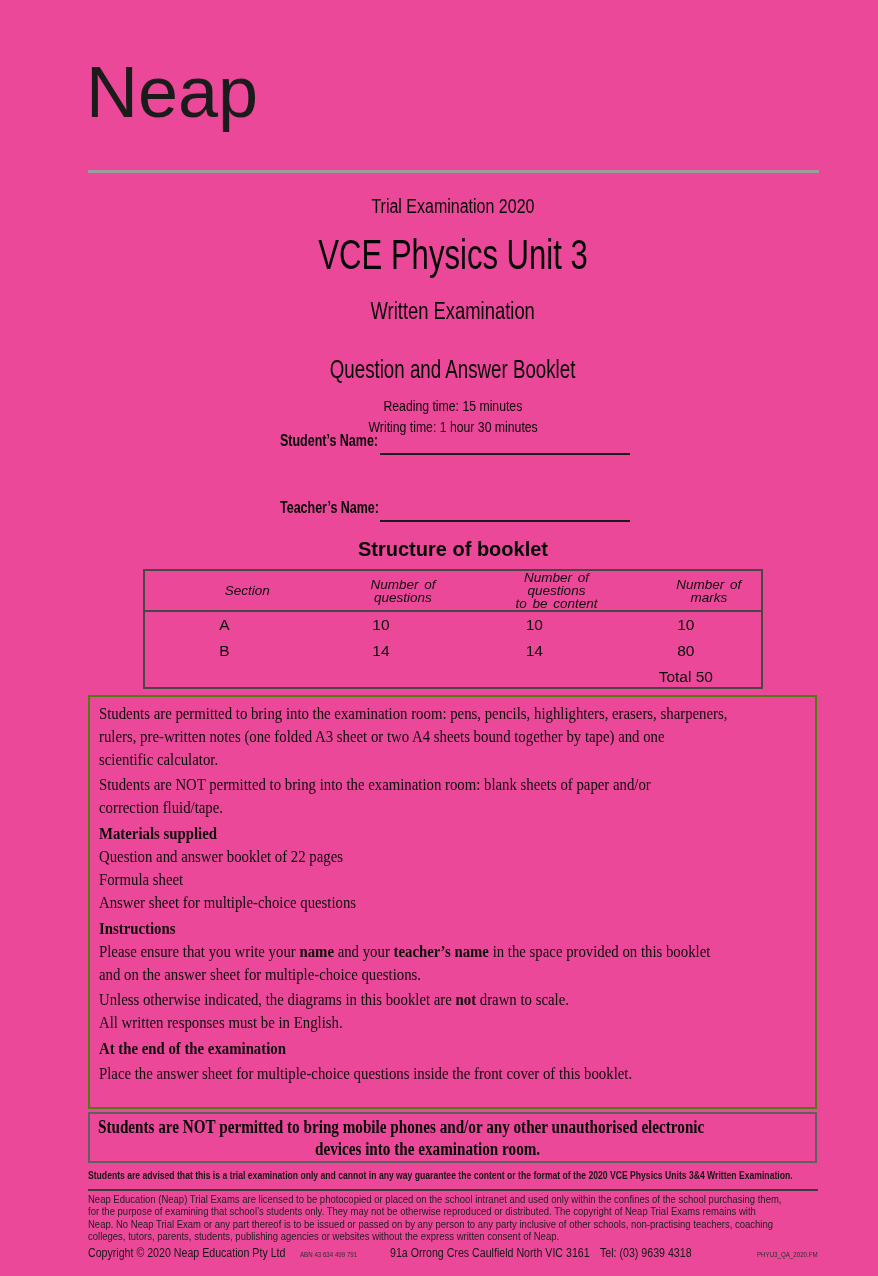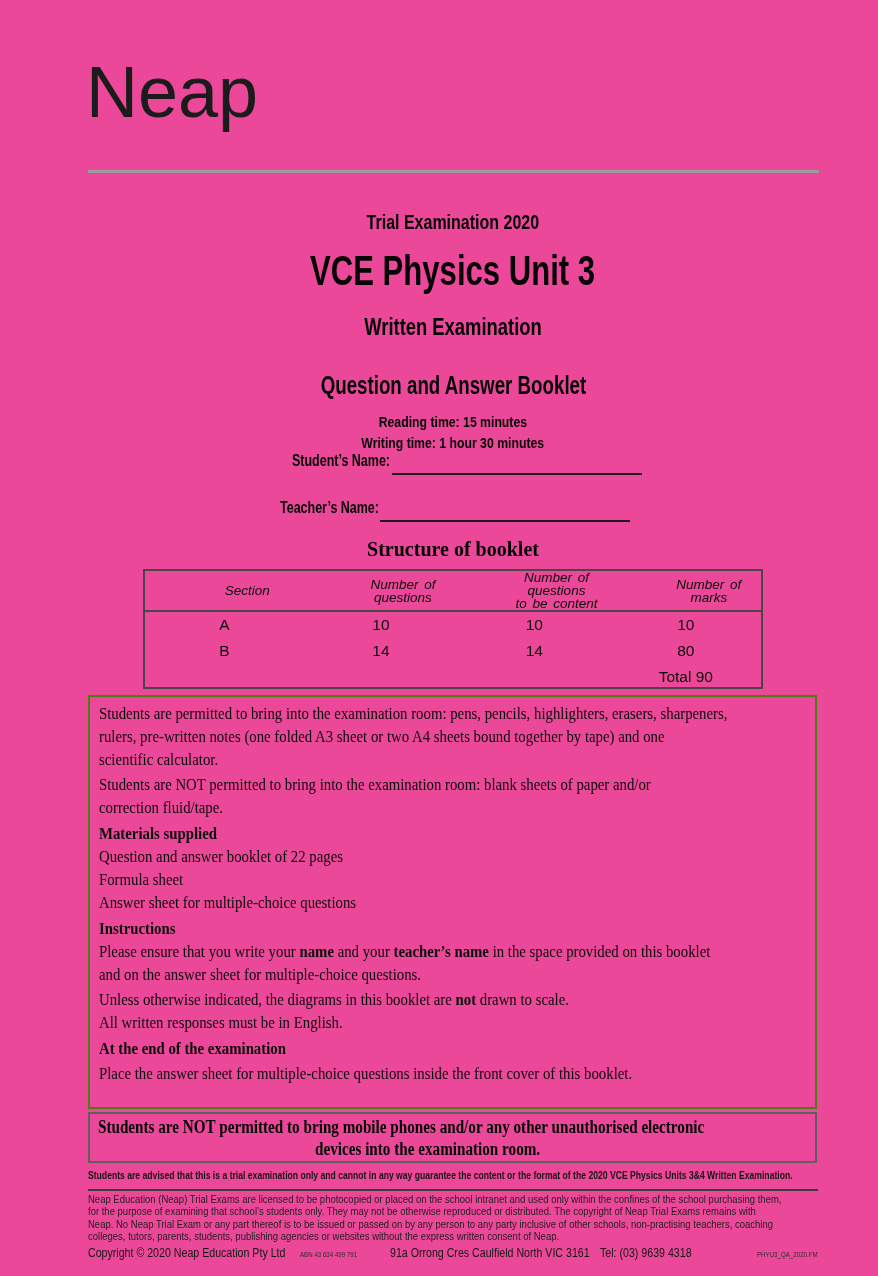--- a/index.html
+++ b/index.html
@@ -1,44 +1,44 @@
 <!DOCTYPE html>
 <html><head>
 <meta charset="utf-8">
 <style>
   html,body { margin:0; padding:0; background:#ffffff; }
   .page {
     position:relative; width:878px; height:1276px; background:#ec4899;
     font-family:"Liberation Sans", sans-serif; color:#111; overflow:hidden;
   }
-  .cblock { position:absolute; left:88px; width:730px; text-align:center; font-weight:bold; color:#060606;margin-top:16px; }
+  .cblock { position:absolute; left:88px; width:730px; text-align:center; font-weight:normal; color:#060606; }
   .cblock > span { display:inline-block; transform-origin:center; white-space:nowrap; }
   .lx { display:inline-block; transform-origin:0 50%; white-space:nowrap; }
   
   .s72 { transform:scaleX(.72); } .s74 { transform:scaleX(.74); }
   .s78 { transform:scaleX(.78); } .s79 { transform:scaleX(.79); }
   .s80 { transform:scaleX(.80); } .s82 { transform:scaleX(.82); }
   .s85 { transform:scaleX(.85); } .s88 { transform:scaleX(.88); }
   
   .logo { position:absolute; top:56px; left:86px; font-size:72px; line-height:1;
           letter-spacing:0px; color:#1b1b1b; font-weight:400; }
   .rule-top { position:absolute; top:170px; left:88px; width:731px; height:3px; background:#9c9c9c; }
   .series   { top:195px; font-size:20px; }
   .title    { top:231px; font-size:42px; }
   .subtitle { top:298px; font-size:23px; }
   .booklet  { top:354px; font-size:26px; }
   .time1    { top:397px; font-size:15.5px; }
   .time2    { top:418px; font-size:15.5px; }
   
   .name-row { position:absolute; left:280px; height:24px; font-weight:bold; font-size:16px; color:#060606; }
   .name-row .ul { position:absolute; left:100px; top:21px; width:250px; height:2px; background:#1a1a1a; }
-  .row-student { top:452px;margin-left:12px; } .row-teacher { top:499px; }
+  .row-student { top:432px; } .row-teacher { top:499px; }
   
   .struct-head { position:absolute; top:538px; left:88px; width:730px; text-align:center;
-                 font-family:Liberation Serif, serif; font-weight:bold; font-size:20px; color:#050505; }
+                 font-family:Liberation Sans, sans-serif; font-weight:bold; font-size:20px; color:#050505; }
   .stable { position:absolute; top:569px; left:143px; width:620px; height:120px;
             border:2px solid #474747; box-sizing:border-box; color:#0c0c0c; }
   .thead { display:flex; height:39px; border-bottom:2px solid #474747; }
   .thead .tcell { display:flex; flex-direction:column; justify-content:center; align-items:center;
                   font-style:italic; font-size:13.5px; line-height:13px; word-spacing:2px;padding-left:47px; }
   .trow { display:flex; height:26px; align-items:center; font-size:15.5px; }
   .tcell { text-align:center; }
   .w1 { width:25.8%; } .w2 { width:25%; } .w3 { width:24.8%; } .w4 { width:24.4%; }
   
   .box1 { position:absolute; top:695px; left:88px; width:729px; height:414px;
@@ -120,21 +120,21 @@
     <div class="trow">
       <div class="tcell w1">B</div>
       <div class="tcell w2">14</div>
       <div class="tcell w3">14</div>
       <div class="tcell w4">80</div>
     </div>
     <div class="trow">
       <div class="tcell w1"></div>
       <div class="tcell w2"></div>
       <div class="tcell w3"></div>
-      <div class="tcell w4">Total 90</div>
+      <div class="tcell w4">Total 50</div>
     </div>
   </div>
 
   <div class="box1">
     <div class="sline"><span class="sq">Students are permitted to bring into the examination room: pens, pencils, highlighters, erasers, sharpeners,</span></div>
     <div class="sline"><span class="sq">rulers, pre-written notes (one folded A3 sheet or two A4 sheets bound together by tape) and one</span></div>
     <div class="sline"><span class="sq">scientific calculator.</span></div>
 
     <div class="sline mt2"><span class="sq">Students are NOT permitted to bring into the examination room: blank sheets of paper and/or</span></div>
     <div class="sline"><span class="sq">correction fluid/tape.</span></div>

